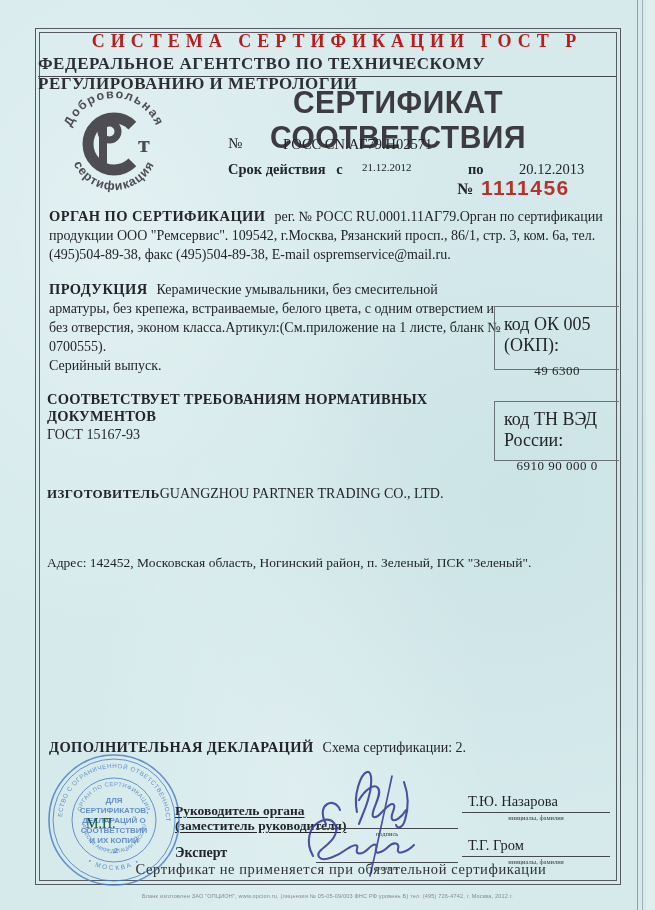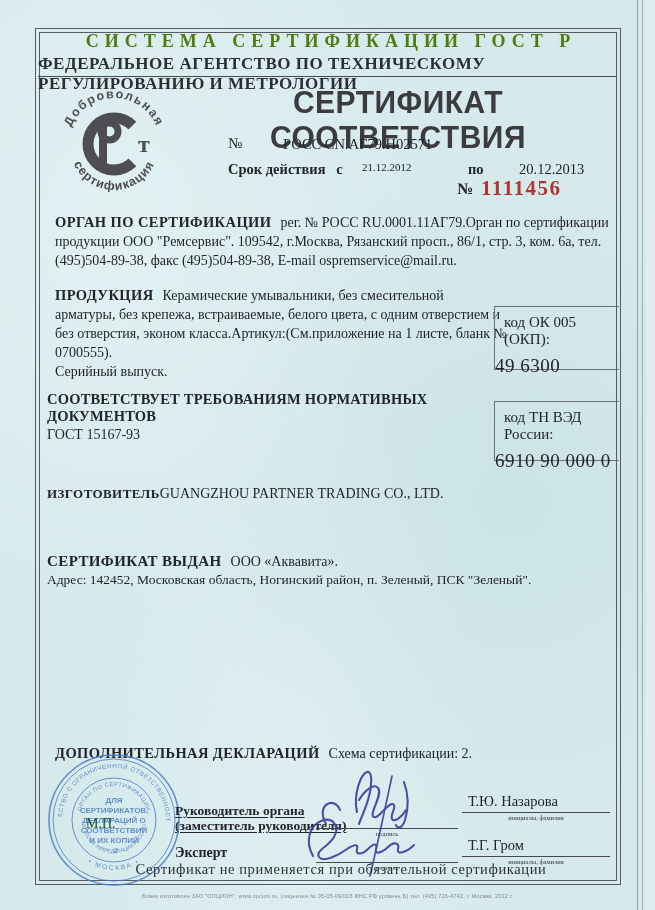--- a/index.html
+++ b/index.html
@@ -6,41 +6,41 @@
   .page{position:relative;width:655px;height:910px;background:#d6eaec;overflow:hidden;
         font-family:"Liberation Serif",serif;color:#23252a}
   .page::before{content:"";position:absolute;inset:0;pointer-events:none;background:
     radial-gradient(ellipse at 18% 25%, rgba(255,255,255,.30), transparent 42%),
     radial-gradient(ellipse at 78% 55%, rgba(168,205,210,.22), transparent 48%),
     radial-gradient(ellipse at 45% 88%, rgba(255,255,255,.22), transparent 40%)}
   .abs{position:absolute}
   .frame{position:absolute;left:35px;top:28px;width:584px;height:855px;border:1px solid #555b60}
   .frame::before{content:"";position:absolute;inset:3px;border:1px solid #555b60}
   .b{font-weight:bold}
-  .para{margin:8px;font-size:14px;line-height:19px}
+  .para{margin:2px;font-size:14px;line-height:19px}
   .para .lbl{font-weight:bold;font-size:14.5px;letter-spacing:.4px;margin-right:9px}
   .rule{position:absolute;border-top:1px solid #45494d;height:0}
   .cap{position:absolute;font-size:6.5px;color:#3a3e42;text-align:center;
        font-family:"Liberation Serif",serif}
   .codebox{position:absolute;border:1px solid #6b7378;border-right:none;background:transparent}
-  .codebox .cb-lbl{display:block;font-size:15px;padding:7px 4px 0 9px}
-  .codebox .cb-val{display:block;font-size:19px;margin-top:7px;letter-spacing:.5px}
+  .codebox .cb-lbl{display:block;font-size:18px;padding:7px 4px 0 9px}
+  .codebox .cb-val{display:block;font-size:13px;text-align:center;margin-top:7px;letter-spacing:.5px}
   .ul{text-decoration:underline;text-underline-offset:2px}
 </style>
 </head>
 <body>
 
 <div class="page">
 
   <div class="abs" style="left:637px;top:0;width:4px;height:910px;border-left:1px solid #8fa0a6;border-right:1px solid #9fb0b6"></div>
   <div class="abs" style="left:646px;top:0;width:9px;height:910px;background:#e0eef0"></div>
 
   <div class="frame"></div>
 
-  <div class="abs b" style="left:42px;top:31px;width:578px;text-align:center;font-size:18px;letter-spacing:6px;color:#4d7c0f">СИСТЕМА СЕРТИФИКАЦИИ ГОСТ Р</div>
+  <div class="abs b" style="left:48px;top:31px;width:578px;text-align:center;font-size:18px;letter-spacing:6px;color:#b91c1c">СИСТЕМА СЕРТИФИКАЦИИ ГОСТ Р</div>
   <div class="abs b" style="left:38px;top:54px;width:578px;text-align:left;font-size:17px;letter-spacing:.5px;color:#2c2e33">ФЕДЕРАЛЬНОЕ АГЕНТСТВО ПО ТЕХНИЧЕСКОМУ РЕГУЛИРОВАНИЮ И МЕТРОЛОГИИ</div>
   <div class="rule" style="left:38px;top:76px;width:578px"></div>
 
   <svg class="abs" style="left:55px;top:84px" width="118" height="114" viewBox="0 0 118 114">
     <defs>
       <path id="rstTop" d="M 13,60 A 46,46 0 1 1 105,60"></path>
       <path id="rstBot" d="M 15,62 A 44,44 0 0 0 103,62"></path>
     </defs>
     <g fill="#4e4e52" font-family="Liberation Sans, sans-serif" font-weight="bold">
       <text font-size="12.5" letter-spacing="1.5"><textPath href="#rstTop" startOffset="50%" text-anchor="middle">Добровольная</textPath></text>
@@ -60,21 +60,21 @@
   <span class="abs" style="left:228px;top:135px;font-size:15px">№</span>
   <span class="abs" style="left:283px;top:136px;font-size:14.5px">РОСС CN.АГ79.Н02571</span>
 
   <span class="abs b" style="left:228px;top:161px;font-size:14.5px;white-space:pre">Срок действия   с</span>
   <span class="abs" style="left:362px;top:161px;font-size:11px">21.12.2012</span>
   <span class="abs b" style="left:468px;top:161px;font-size:14.5px">по</span>
   <span class="abs" style="left:519px;top:161px;font-size:14.5px">20.12.2013</span>
 
   <span class="abs b" style="left:457px;top:180px;font-size:16px">№</span>
   <span class="abs b" style="left:481px;top:176px;font-size:21px;letter-spacing:1.5px;color:#b23431;
-               font-family:Liberation Serif, serif">1111456</span>
+               font-family:Liberation Sans, sans-serif">1111456</span>
 
   <p class="para abs" style="left:47px;top:205px;width:570px">
     <span class="lbl">ОРГАН ПО СЕРТИФИКАЦИИ</span><span>рег. № РОСС RU.0001.11АГ79.Орган по сертификации продукции ООО "Ремсервис". 109542, г.Москва, Рязанский просп., 86/1, стр. 3, ком. 6а, тел. (495)504-89-38, факс (495)504-89-38, E-mail ospremservice@mail.ru.</span>
   </p>
 
   <p class="para abs" style="left:47px;top:278px;width:452px">
     <span class="lbl">ПРОДУКЦИЯ</span><span>Керамические умывальники, без смесительной арматуры, без крепежа, встраиваемые, белого цвета, с одним отверстием и без отверстия, эконом класса.Артикул:(См.приложение на 1 листе, бланк № 0700555).</span><br>
     <span>Серийный выпуск.</span>
   </p>
 
@@ -93,23 +93,20 @@
     <span class="cb-val">6910 90 000 0</span>
   </div>
 
   <div class="abs" style="left:47px;top:486px;width:578px">
     <div style="font-size:14px">
       <span class="b" style="font-size:13px;letter-spacing:.4px;">ИЗГОТОВИТЕЛЬ</span><span>GUANGZHOU PARTNER TRADING CO., LTD.</span>
     </div>
   </div>
 
   <div class="abs" style="left:47px;top:553px;width:578px">
-    <div style="font-size:14px">
-      <span class="b" style="font-size:15px;letter-spacing:.4px;margin-right:9px">СЕРТИФИКАТ ВЫДАН</span><span>ООО «Аквавита».</span>
-    </div>
     <div style="font-size:13.5px;line-height:17.5px;margin-top:1px">Адрес: 142452, Московская область, Ногинский район, п. Зеленый, ПСК "Зеленый".</div>
   </div>
 
 
   <p class="para abs" style="left:47px;top:736px;width:560px">
     <span class="lbl">ДОПОЛНИТЕЛЬНАЯ ДЕКЛАРАЦИЙ</span><span>Схема сертификации: 2.</span>
   </p>
 
   <svg class="abs" style="left:44px;top:750px;opacity:.82" width="140" height="140" viewBox="0 0 140 140">
     <defs>

